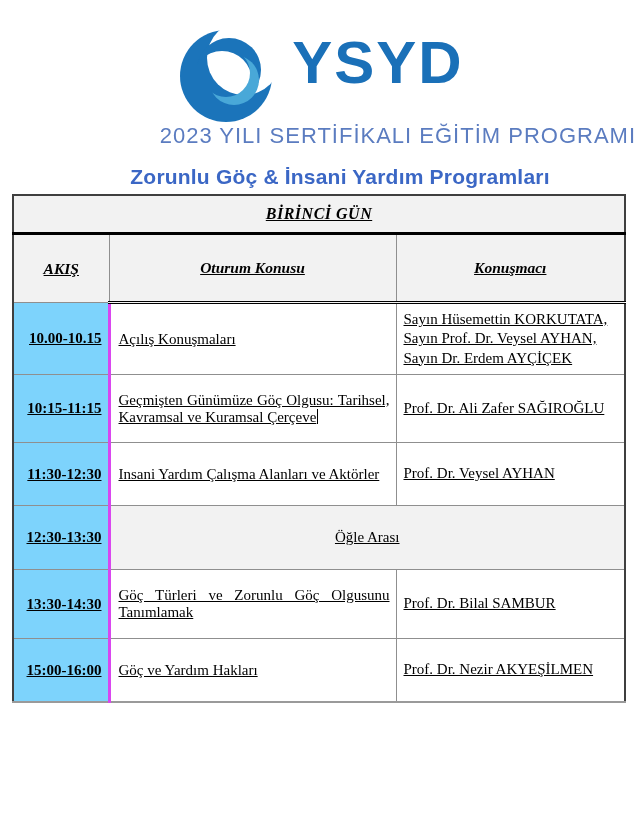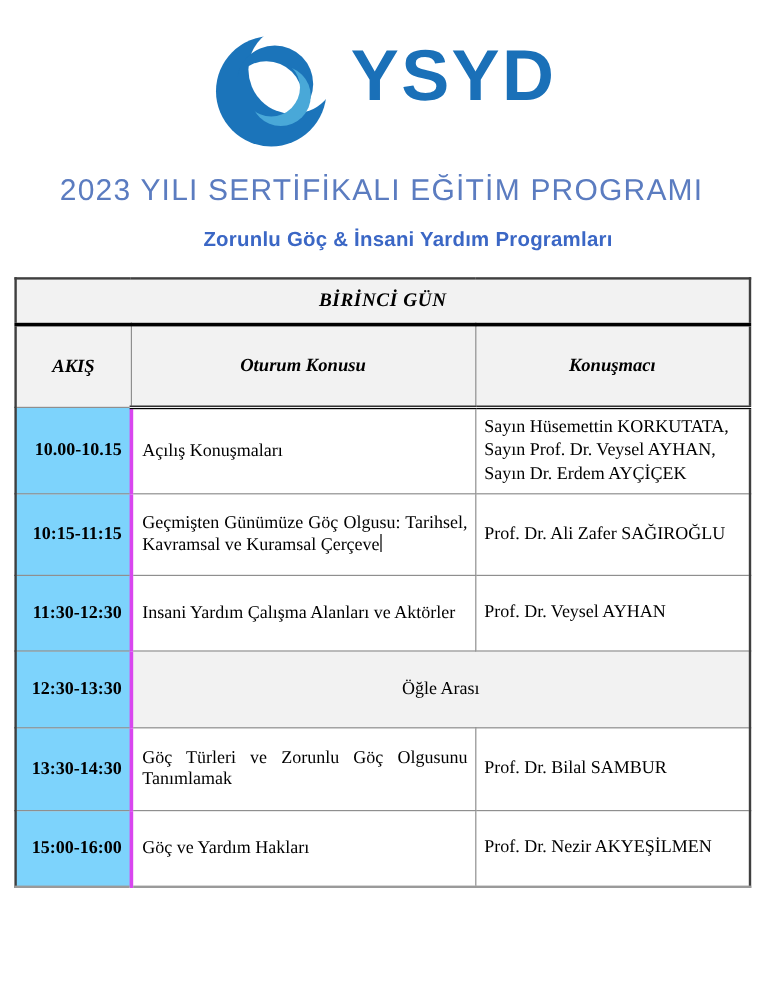--- a/index.html
+++ b/index.html
@@ -25,42 +25,42 @@
     letter-spacing:2px;color:#1a70b8;
   }
   .tagline{
     font-family:"Liberation Sans","DejaVu Sans",sans-serif;
     font-size:16px;letter-spacing:6px;color:#2e80c1;
     margin-top:1px;padding-left:4px;
   }
 
   
   .title{
-    margin-top:22px;
-    text-align:center;
+    text-align:right;
     font-family:"Liberation Sans","DejaVu Sans",sans-serif;
-    font-size:25px;letter-spacing:1px;
+    font-size:22px;letter-spacing:1px;
     color:#5b7cc0;
   }
   .subtitle{
     margin-top:16px;
     text-align:center;
     font-family:"Liberation Sans","DejaVu Sans",sans-serif;
-    font-size:17px;font-weight:bold;letter-spacing:0.2px;
+    font-size:21px;font-weight:bold;letter-spacing:0.2px;
     color:#3b67c5;
     margin-left:44px;
   }
 
   
   table.sched{
     border-collapse:collapse;
-    margin:21px 0 0 12px;
+    margin:5px 0 0 12px;
     width:612px;
     table-layout:fixed;
     font-size:15px;
+    text-decoration:underline;
   }
   table.sched{border:2px solid #3f3f3f;border-bottom:2px solid #9a9a9a;}
   td{border:1px solid #8f8f8f;vertical-align:middle;padding:2px 6px;}
   col.c1{width:96px;}
   col.c2{width:287px;}
   col.c3{width:229px;}
 
   .day-header{
     height:32px;background:#f2f2f2;
     text-align:center;font-weight:bold;font-style:italic;font-size:16px;

